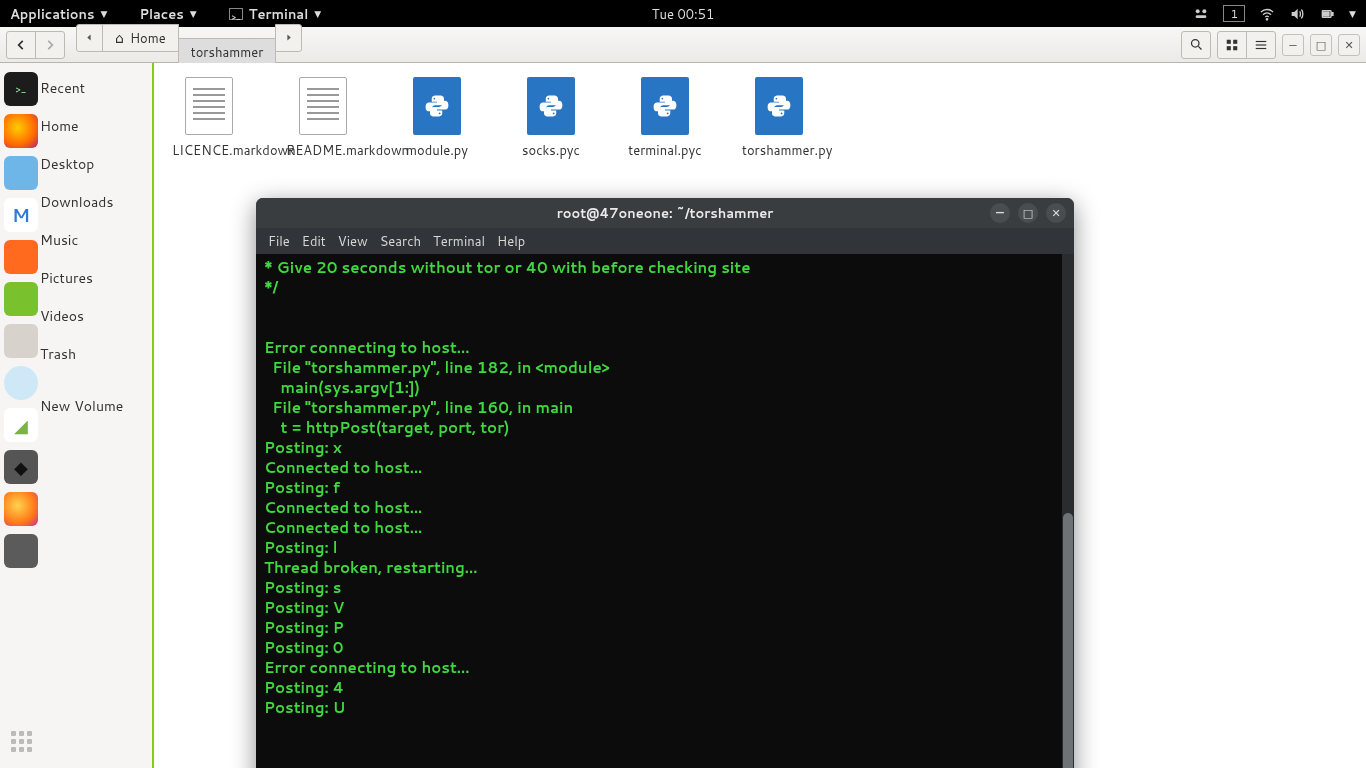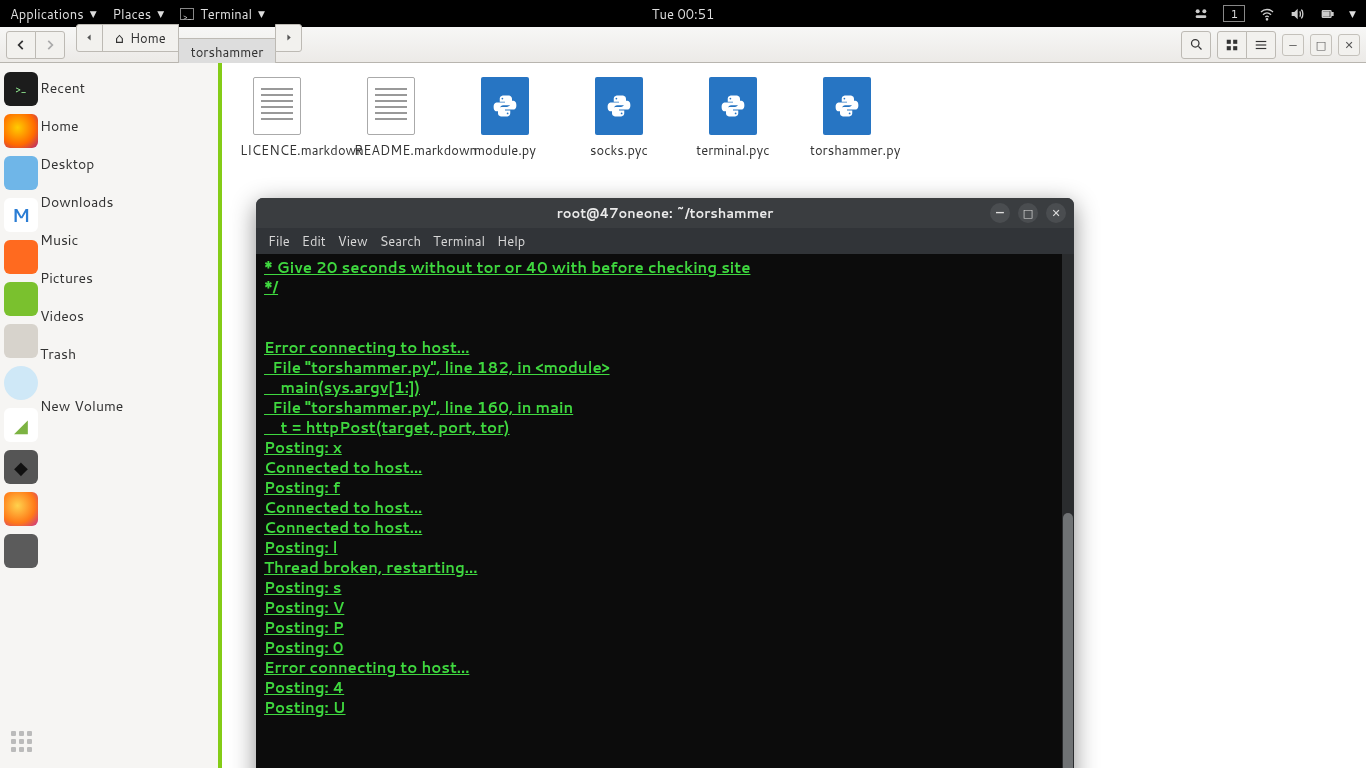--- a/index.html
+++ b/index.html
@@ -1,20 +1,20 @@
 <!DOCTYPE html>
 <html><head>
 <meta charset="utf-8">
 <style>
 *{margin:0;padding:0;box-sizing:border-box;font-family:"Cantarell","DejaVu Sans",sans-serif;}
 body{width:1366px;height:768px;overflow:hidden;background:#fff;position:relative;}
 
 
 .topbar{height:27px;background:#000;color:#ddd;display:flex;align-items:center;font-size:13px;padding:0 10px;}
-.topbar .left{display:flex;gap:16px;}
+.topbar .left{display:flex;gap:32px;font-weight:bold;}
 .topbar .center{position:absolute;left:50%;transform:translateX(-50%);}
 .topbar .right{position:absolute;right:10px;display:flex;gap:14px;align-items:center;}
 .topbar .menu{display:flex;align-items:center;gap:6px;cursor:pointer;}
 .topbar .menu .arrow{font-size:9px;}
 .ws-badge{border:1px solid #888;padding:0 6px;font-size:12px;line-height:15px;}
 .tray-icon{display:inline-block;color:#ccc;}
 .tray-icon svg{width:16px;height:16px;display:block;}
 
 
 .nautilus-toolbar{height:36px;background:linear-gradient(#f7f7f6,#eceae7);border-bottom:1px solid #b8b5af;display:flex;align-items:center;padding:0 6px;gap:6px;}
@@ -26,21 +26,21 @@
 .path-seg{height:28px;border:1px solid #bdbab4;background:#f2f1ee;padding:0 12px;display:flex;align-items:center;gap:6px;font-size:13px;color:#333;margin-left:-1px;cursor:pointer;}
 .path-seg.active{background:#ddd;margin-top:14px;}
 .path-seg:first-child{border-top-left-radius:3px;border-bottom-left-radius:3px;}
 .path-seg:last-child{border-top-right-radius:3px;border-bottom-right-radius:3px;}
 .toolbar-spacer{flex:1;}
 .tb-right{display:flex;gap:6px;align-items:center;}
 .win-ctrl{width:22px;height:22px;border:1px solid #c4c1bb;border-radius:3px;background:#f2f1ee;display:flex;align-items:center;justify-content:center;font-size:11px;color:#555;cursor:pointer;}
 
 
 .nautilus-body{position:absolute;top:63px;left:0;right:0;bottom:0;display:flex;background:#fff;}
-.sidebar{width:222px;background:#f6f5f3;border-right:4px solid #84cc16;padding-top:6px;position:relative;}
+.sidebar{width:154px;background:#f6f5f3;border-right:2px solid #84cc16;padding-top:6px;position:relative;}
 .sb-item{height:38px;display:flex;align-items:center;padding-left:40px;font-size:14px;color:#333;cursor:pointer;}
 .sb-sep{height:14px;}
 .file-area{flex:1;background:#fff;position:relative;}
 .file-grid{display:flex;flex-wrap:wrap;gap:40px 40px;padding:14px 18px;align-content:flex-start;}
 .file{width:74px;text-align:center;font-size:13px;color:#333;cursor:pointer;}
 .file .icon{width:48px;height:58px;margin:0 auto 6px;position:relative;}
 .doc-icon{background:#fff;border:1px solid #aaa;border-radius:2px;position:relative;}
 .doc-icon::before{content:"";position:absolute;left:7px;right:7px;top:10px;height:2px;background:#999;box-shadow:0 6px 0 #999,0 12px 0 #999,0 18px 0 #999,0 24px 0 #999,0 30px 0 #999;}
 .py-icon{background:#2775c3;border-radius:2px;display:flex;align-items:center;justify-content:center;}
 .py-icon svg{width:28px;height:28px;}
@@ -54,21 +54,21 @@
 .dots span{width:5px;height:5px;background:#bbb;border-radius:1px;}
 
 
 .terminal-win{position:absolute;left:256px;top:198px;width:818px;height:631px;background:#2b2f33;border-radius:7px 7px 0 0;box-shadow:0 6px 24px rgba(0,0,0,0.45);z-index:10;overflow:hidden;}
 .term-titlebar{height:30px;background:#3a3d40;display:flex;align-items:center;justify-content:center;color:#eaeaea;font-size:13px;font-weight:600;position:relative;}
 .term-win-ctrls{position:absolute;right:8px;display:flex;gap:8px;}
 .term-wc{width:20px;height:20px;border-radius:50%;background:#4a4d50;color:#ddd;display:flex;align-items:center;justify-content:center;font-size:11px;cursor:pointer;}
 .term-menu{height:26px;background:#313438;display:flex;align-items:center;gap:12px;padding:0 12px;color:#d7d7d7;font-size:13px;}
 .term-menu span{cursor:pointer;}
 .term-body{position:absolute;top:56px;left:0;right:0;bottom:0;background:#0c0c0c;padding:4px 8px;font-family:"DejaVu Sans Mono","Menlo",monospace;font-size:15px;line-height:19px;color:#3fd83f;white-space:pre;overflow:hidden;}
-.term-body .bold{font-weight:700;text-decoration:underline;}
+.term-body .bold{font-weight:700;}
 .term-scroll{position:absolute;right:0;top:56px;bottom:0;width:12px;background:#2a2c2e;}
 .term-thumb{position:absolute;right:1px;width:10px;background:#6f7274;border-radius:5px;}
 .home-glyph{font-size:14px;}
 </style>
 </head>
 <body>
 
 <div class="topbar">
   <div class="left">
     <div class="menu">

